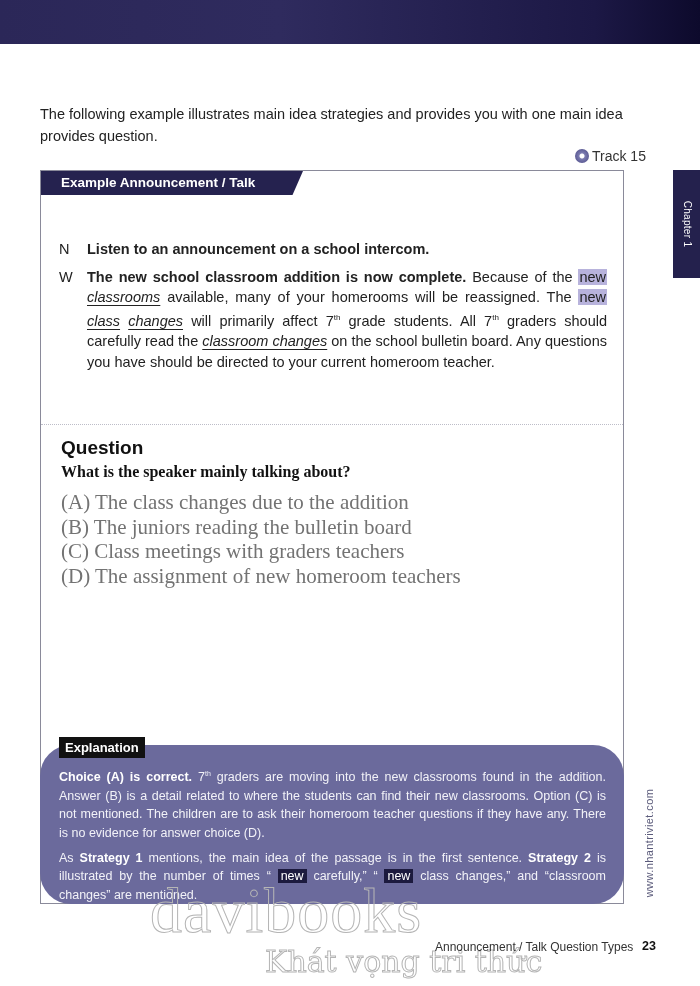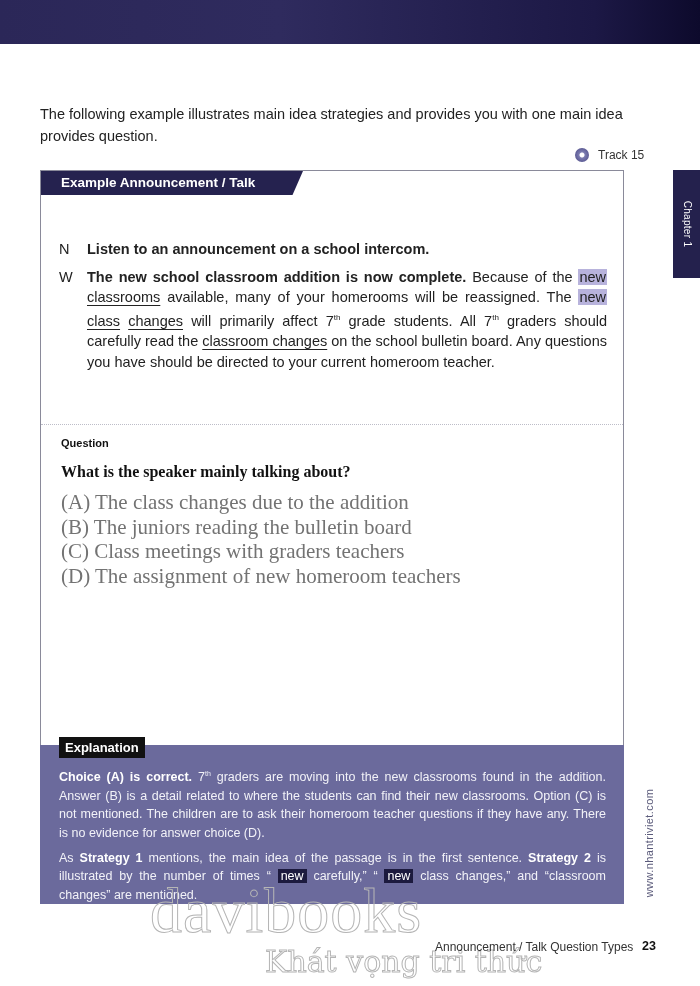--- a/index.html
+++ b/index.html
@@ -9,22 +9,22 @@
   }
   .top-band {
     position: absolute; left: 0; top: 0; width: 700px; height: 44px;
     background: linear-gradient(90deg, #2b2758 0%, #2f2b5e 40%, #1c1845 85%, #0d0a2c 100%);
   }
   .intro {
     position: absolute; left: 40px; top: 103px; width: 590px;
     font-size: 14.5px; line-height: 22px; color: #222;
   }
   .track {
-    position: absolute; left: 575px; top: 148px; display: flex; align-items: center; gap: 9px;
-    font-size: 12px; color: #333;
+    position: absolute; left: 575px; top: 148px; display: flex; align-items: center; gap: 3px;
+    font-size: 14px; color: #333;
   }
   .track .disc {
     width: 14px; height: 14px; border-radius: 50%;
     background: radial-gradient(circle, #ffffff 0 2px, #7b7bb0 3px, #5d5c95 7px);
   }
   .chapter-tab {
     position: absolute; left: 673px; top: 170px; width: 27px; height: 108px;
     background: #24214d; color: #fff;
   }
   .chapter-tab span {
@@ -40,37 +40,37 @@
     background: #25224f; color: #fff; font-weight: bold; font-size: 13.5px;
     line-height: 24px; padding-left: 20px; box-sizing: border-box;
     clip-path: polygon(0 0, 100% 0, 96% 100%, 0 100%);
   }
   .script { position: absolute; left: 18px; top: 68px; width: 548px; }
   .script-line { display: flex; font-size: 14.5px; line-height: 20.6px; margin-bottom: 7px; }
   .speaker { width: 28px; flex: none; color: #222; }
   .line-text { flex: 1; text-align: justify; }
   .line-text b { font-weight: bold; }
   .hl { background: #b8b3dc; padding: 0 1px; }
-  .ul { text-decoration: underline; text-underline-offset: 3px; }
+  .ul { text-decoration: underline; text-underline-offset: 3px; font-style: italic; }
   .dotted-sep {
     position: absolute; left: 0; right: 0; top: 253px; border-top: 1px dotted #bdbdc8;
   }
   .q-label {
-    position: absolute; left: 20px; top: 266px; font-weight: bold; font-size: 11px; color: #111;
+    position: absolute; left: 20px; top: 266px; font-weight: bold; font-size: 19px; color: #111;
   }
   .q-text {
     position: absolute; left: 20px; top: 292px; font-family: "Liberation Serif", serif;
     font-weight: bold; font-size: 16px; color: #111;
   }
   .options { position: absolute; left: 20px; top: 319px; font-family: Liberation Serif, serif; font-size: 21px; color: #737373; }
   .option { height: 24.5px; line-height: 24.5px; }
   .explain {
     position: absolute; left: -1px; top: 574px; width: 584px; height: 159px;
     background: #6b6a9c; box-sizing: border-box; padding: 20px 18px 0 19px;
-    color: #f2f2f8; font-size: 12.5px; line-height: 18.6px;
+    color: #f2f2f8; font-size: 12.5px; line-height: 18.6px; border-radius: 31px;
   }
   .explain-label {
     position: absolute; left: 19px; top: -8px; background: #111; color: #fff;
     font-weight: bold; font-size: 13px; padding: 2px 6px; line-height: 17px;
   }
   .explain p { margin: 0 0 6px 0; text-align: justify; }
   .explain b { color: #ffffff; }
   .dark-hl { background: #1c1a3e; color: #fff; padding: 0 3px; }
   .side-url {
     position: absolute; left: 642px; top: 770px; width: 14px; height: 145px;

